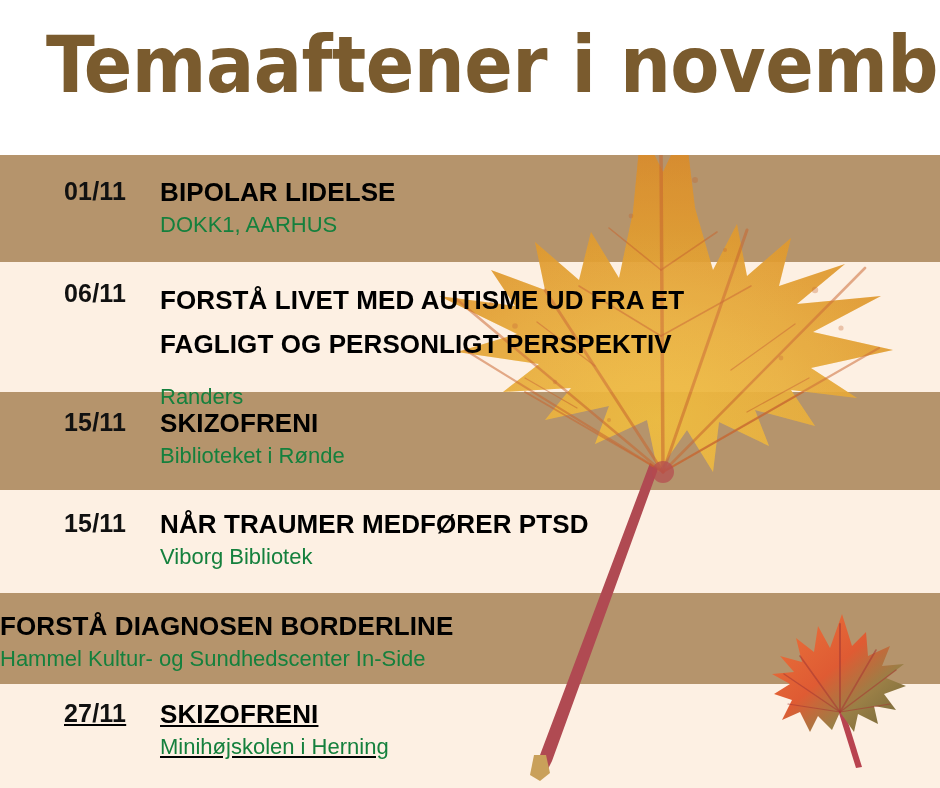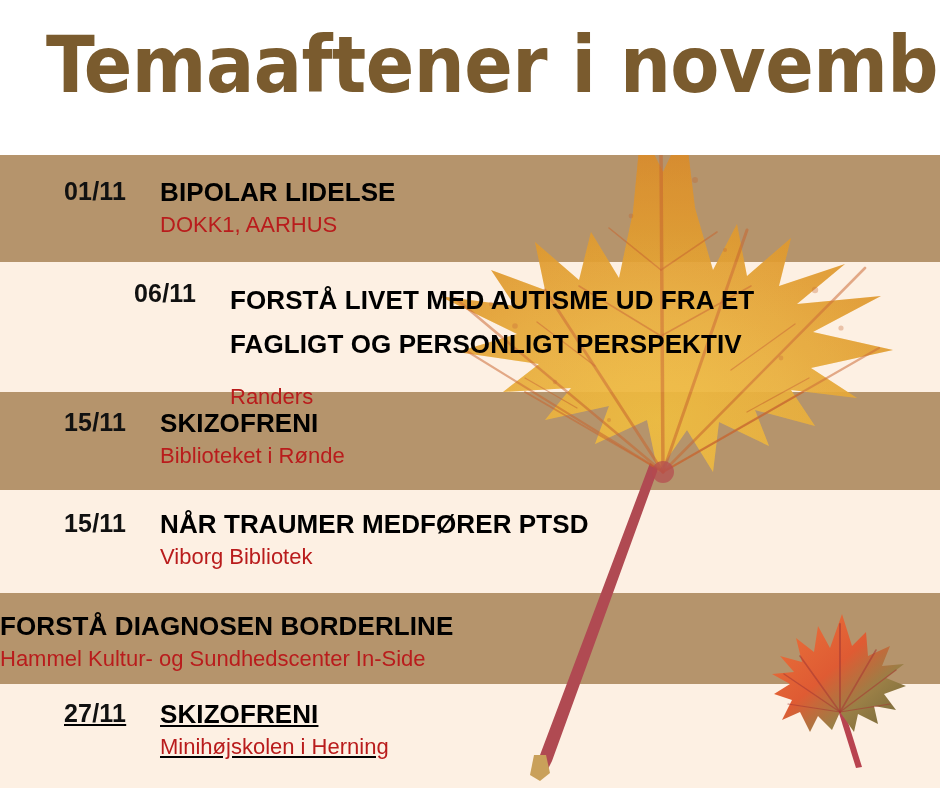--- a/index.html
+++ b/index.html
@@ -94,21 +94,20 @@
     width: 940px;
     height: 788px;
     z-index: 3;
   }
   .row {
     position: absolute;
     left: 0;
     width: 940px;
     display: flex;
     align-items: flex-start;
-    justify-content: center;
   }
   .row-date {
     width: 160px;
     flex: 0 0 160px;
     text-align: left;
     padding-left: 64px;
     box-sizing: border-box;
     color: #111111;
     font-size: 25px;
     font-weight: 700;
@@ -121,21 +120,21 @@
   }
   .row-title {
     color: #000000;
     font-size: 26px;
     font-weight: 700;
     letter-spacing: 0.1px;
     line-height: 32px;
     text-transform: uppercase;
   }
   .row-venue {
-    color: #b91c1c;
+    color: #15803d;
     font-size: 22px;
     font-weight: 400;
     line-height: 29px;
     margin-top: 2px;
   }
 </style>
 </head>
 <body>
 
 <div id="poster">

